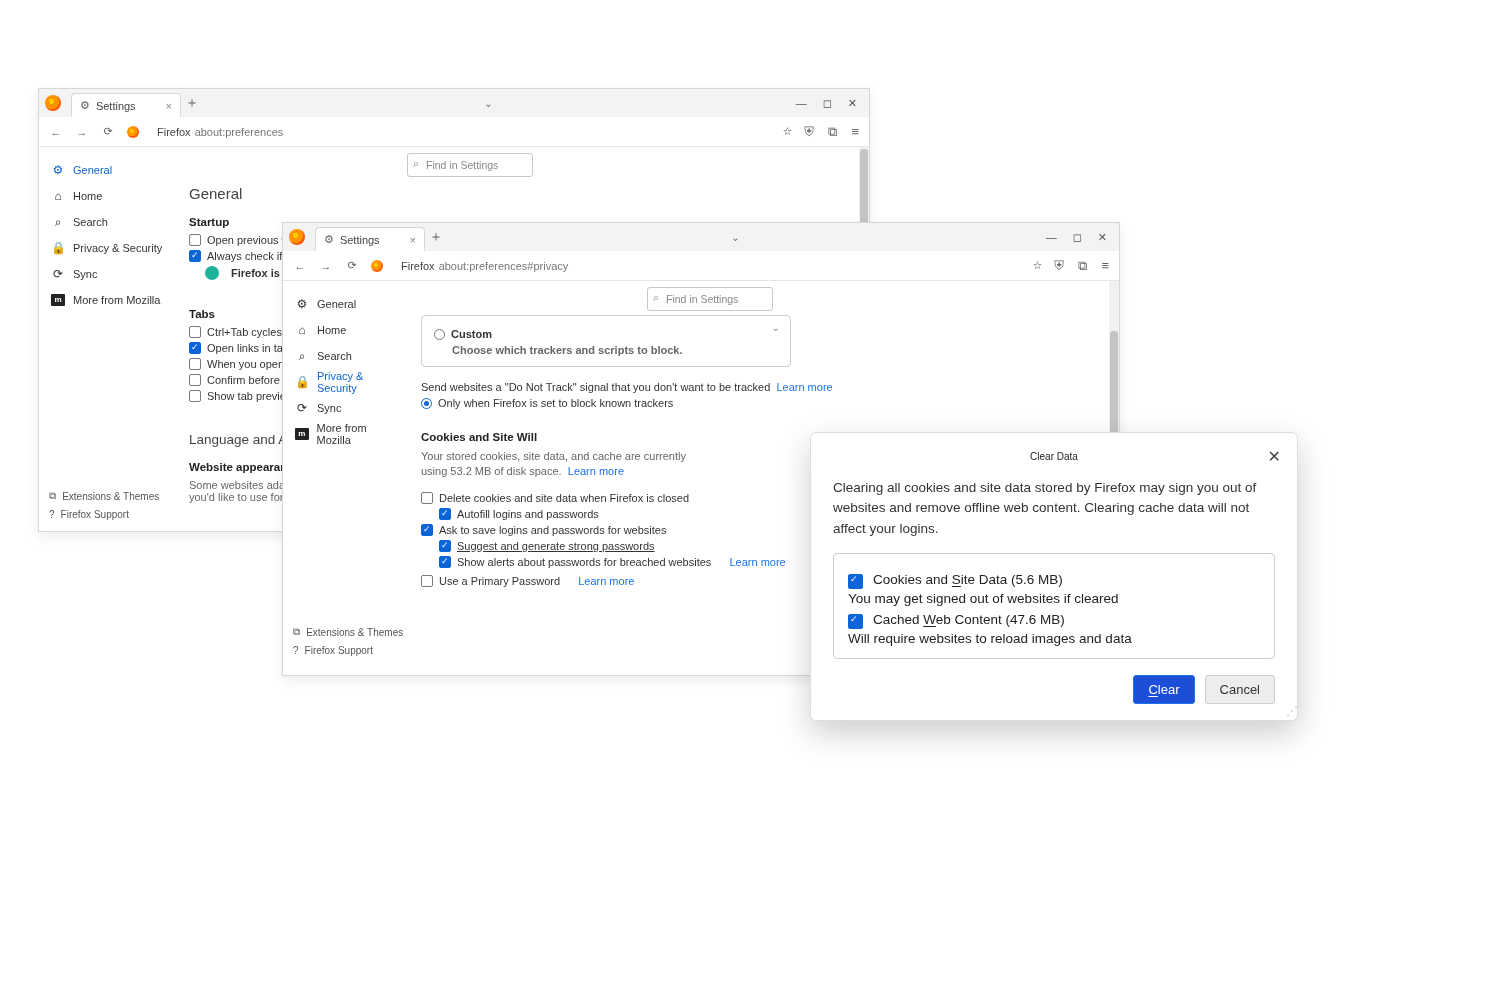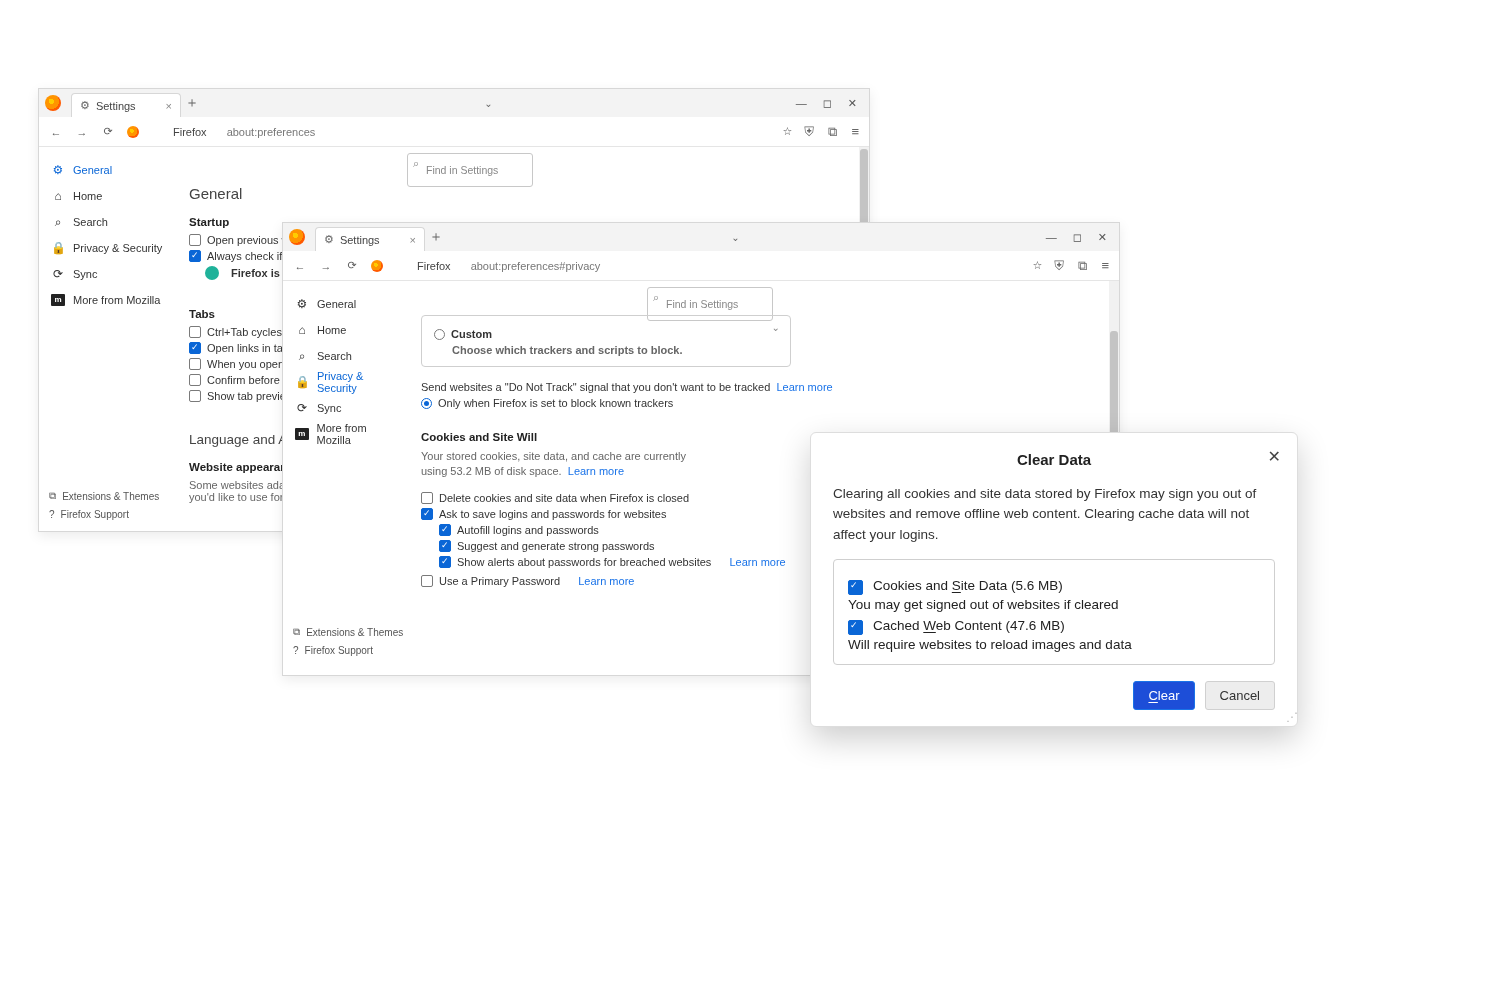--- a/index.html
+++ b/index.html
@@ -22,21 +22,21 @@
   .tab .gear { font-size:11px; color:#666; }
   .tab-close { margin-left:auto; color:#888; font-size:11px; }
   .newtab { width:22px; text-align:center; color:#666; font-size:14px; align-self:center; }
   .winctrl { margin-left:auto; display:flex; gap:16px; padding:0 12px; color:#555; font-size:11px; align-self:center;}
   .winctrl span { cursor:default; }
   .chevdown { font-size:10px; color:#666; margin-left:auto; margin-right:10px; align-self:center; }
 
   .urlbar { height:30px; background:#fff; border-bottom:1px solid #e5e5e5;
             display:flex; align-items:center; padding:0 10px; gap:12px; font-size:11px; color:#555;}
   .navico { width:14px; text-align:center; color:#555; }
-  .addr { flex:1; display:flex; align-items:center; gap:24px; }
+  .addr { flex:1; display:flex; align-items:center; gap:8px; }
   .addr .ff-logo { width:12px; height:12px; }
   .addr-text { color:#777; }
   .addr-prefix { color:#444; margin-right:-4px;}
   .rightico { display:flex; gap:14px; color:#666; font-size:13px;}
   .rightico span { cursor:default; }
 
   .body { display:flex; position:relative; }
   .scroll { position:absolute; right:0; top:0; bottom:0; width:10px; background:#f1f1f1; }
   .scroll-thumb { position:absolute; right:1px; width:8px; background:#c4c4c4; border-radius:3px; }
 
@@ -46,21 +46,21 @@
   .sideitem.sel { color:#0a66d6; }
   .sideitem .ico { width:14px; text-align:center; font-size:12px; }
   .sidefoot { position:absolute; left:10px; bottom:10px; font-size:10px; color:#555; }
   .sidefoot .row { display:flex; align-items:center; gap:6px; height:18px; }
   .moz { display:inline-block; width:14px; height:12px; background:#222; color:#fff;
          font-size:8px; line-height:12px; text-align:center; font-weight:bold; border-radius:1px;}
 
   
   .content { flex:1; padding:8px 20px; font-size:11px; color:#333; position:relative; }
   .search-sett {
-    position:absolute; top:6px; width:126px; height:34px; border:1px solid #c8c8c8;
+    position:absolute; top:6px; width:126px; height:24px; border:1px solid #c8c8c8;
     border-radius:3px; font-size:10.5px; color:#888; padding-left:18px; display:flex; align-items:center;
     background:#fff;
   }
   .search-sett::before { content:"⌕"; position:absolute; left:5px; top:3px; color:#888; font-size:11px;}
   h2.sec { font-size:15px; font-weight:500; color:#444; margin:30px 0 10px 0;}
   h3.sub { font-size:11.5px; font-weight:600; margin:14px 0 6px 0; color:#222;}
   .crow { display:flex; align-items:center; gap:6px; margin:4px 0; }
   .cbox { width:12px; height:12px; border:1px solid #7a7a7a; border-radius:2px; background:#fff; display:inline-block; position:relative; flex-shrink:0;}
   .cbox.chk { background:#0a66d6; border-color:#0a66d6; }
   .cbox.chk::after { content:"✓"; color:#fff; font-size:9px; position:absolute; left:1px; top:-1px;}
@@ -87,21 +87,21 @@
 
   
   .clip { overflow:hidden; }
 
   
   .dialog {
     position:absolute; left:810px; top:432px; width:488px; background:#fff;
     border:1px solid #ddd; border-radius:6px; box-shadow:0 12px 32px rgba(0,0,0,.2);
     padding:18px 22px 16px; font-size:13.5px; color:#222;
   }
-  .dialog h3 { margin:0 0 16px 0; font-size:15px; font-weight:700; text-align:center; }
+  .dialog h3 { margin:0 0 16px 0; font-size:10px; font-weight:400; text-align:center; }
   .dialog .dclose { position:absolute; right:16px; top:14px; font-size:16px; color:#444; }
   .dialog p { margin:0 0 14px 0; line-height:1.5; color:#333; }
   .dbox { border:1px solid #cfcfcf; border-radius:4px; padding:12px 14px; }
   .drow { display:flex; gap:10px; margin:6px 0 2px; align-items:flex-start; }
   .drow .cbox { margin-top:2px; width:15px; height:15px; }
   .drow .title { font-size:13.5px; }
   .dbtns { display:flex; justify-content:flex-end; gap:10px; margin-top:16px;}
   .dbtns .btn { min-width:60px; padding:6px 14px; font-size:13px;}
   .dbtns .primary { background:#1d4ed8; border-color:#1a73e8; color:#fff; }
   .resize { position:absolute; right:2px; bottom:2px; color:#bbb; font-size:12px; letter-spacing:-3px; }
@@ -342,29 +342,29 @@
       </div>
       <div class="crow" style="margin-top:12px;">
           <span class="cbox"></span>
           <span>Delete cookies and site data when Firefox is closed</span>
         </div>
 
       <div class="btncol" style="top:286px;">
         <div class="btn">Exceptions...</div>
         <div class="btn">Saved Logins...</div>
       </div>
+      <div class="crow" style="padding-left:18px;">
+          <span class="cbox chk"></span>
+          <span>Autofill logins and passwords</span>
+        </div>
       <div class="crow">
           <span class="cbox chk"></span>
           <span>Ask to save logins and passwords for websites</span>
         </div>
-      <div class="crow" style="padding-left:18px;">
-          <span class="cbox chk"></span>
-          <span>Autofill logins and passwords</span>
-        </div>
-      <div class="crow" style="padding-left:18px;">
+      <div class="crow" style="padding-left:18px;text-decoration:underline;">
           <span class="cbox chk"></span>
           <span>Suggest and generate strong passwords</span>
         </div>
       <div class="crow" style="padding-left:18px;"><span class="cbox chk"></span><span>Show alerts about passwords for breached websites</span>&nbsp;&nbsp;<span class="link">Learn more</span></div>
       <div class="crow" style="margin-top:7px;"><span class="cbox"></span><span>Use a Primary Password</span>&nbsp;&nbsp;<span class="link">Learn more</span></div>
       <div class="btn disabled" style="position:absolute; right:24px; top:366px; min-width:120px;">Change Primary Password...</div>
     </div>
 
     <div class="scroll">
         <div class="scroll-thumb" style="top:50px; height:110px;"></div>

